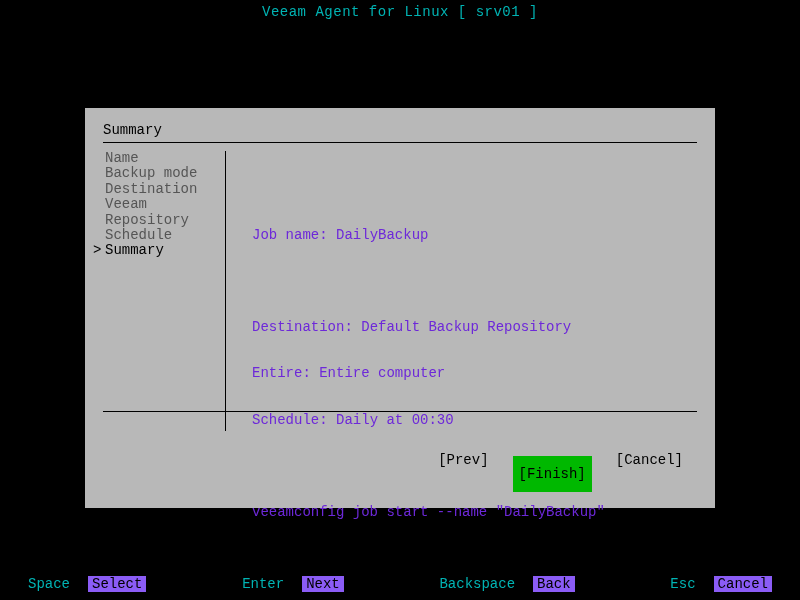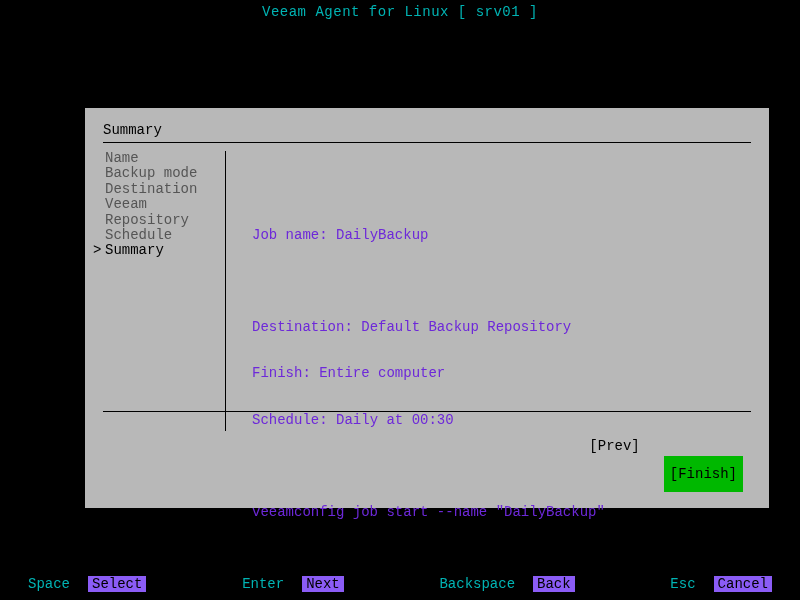--- a/index.html
+++ b/index.html
@@ -20,21 +20,21 @@
     width: 100%;
     text-align: center;
     color: #00b3b3;
     font-size: 14px;
     letter-spacing: 0.5px;
   }
   .dialog {
     position: absolute;
     left: 85px;
     top: 108px;
-    width: 684px;
+    width: 630px;
     height: 400px;
     background: #b8b8b8;
     padding: 14px 18px 12px 18px;
     display: flex;
     flex-direction: column;
   }
   .dialog-title {
     color: #000;
     padding-bottom: 4px;
   }
@@ -79,20 +79,21 @@
     color: #6d28d9;
     line-height: 1.1;
     white-space: pre;
   }
   .content .line { min-height: 15px; }
   .buttons-row {
     display: flex;
     justify-content: flex-end;
     gap: 18px;
     padding: 8px 8px 4px 0;
+    align-items: center;
   }
   .btn {
     padding: 10px 6px;
     color: #000;
   }
   .btn.selected {
     background: #00b800;
     color: #000;
     margin-top: 28px;
   }
@@ -134,33 +135,34 @@
       <div class="nav-item active">Summary</div>
     </div>
 
     <div class="vr"></div>
 
     <div class="content">
       <div class="line">&nbsp;</div>
       <div class="line"><span>Job name:</span> <span>DailyBackup</span></div>
       <div class="line">&nbsp;</div>
       <div class="line"><span>Destination:</span> <span>Default Backup Repository</span></div>
-      <div class="line"><span>Finish:</span> <span>Entire computer</span></div>
+      <div class="line"><span>Entire:</span> <span>Entire computer</span></div>
       <div class="line"><span>Schedule:</span> <span>Daily at 00:30</span></div>
       <div class="line">&nbsp;</div>
       <div class="line">veeamconfig job start --name "DailyBackup"</div>
       
     </div>
   </div>
 
   <hr class="hr" style="margin-top:4px;">
 
   <div class="buttons-row">
     <span class="btn">[Prev]</span>
     <span class="btn selected">[Finish]</span>
+    <span class="btn">[Cancel]</span>
   </div>
 </div>
 
 <div class="footer">
   <div class="kgroup">
     <span>Space</span>
     <span class="keycap">Select</span>
   </div>
   <div class="kgroup">
     <span>Enter</span>

